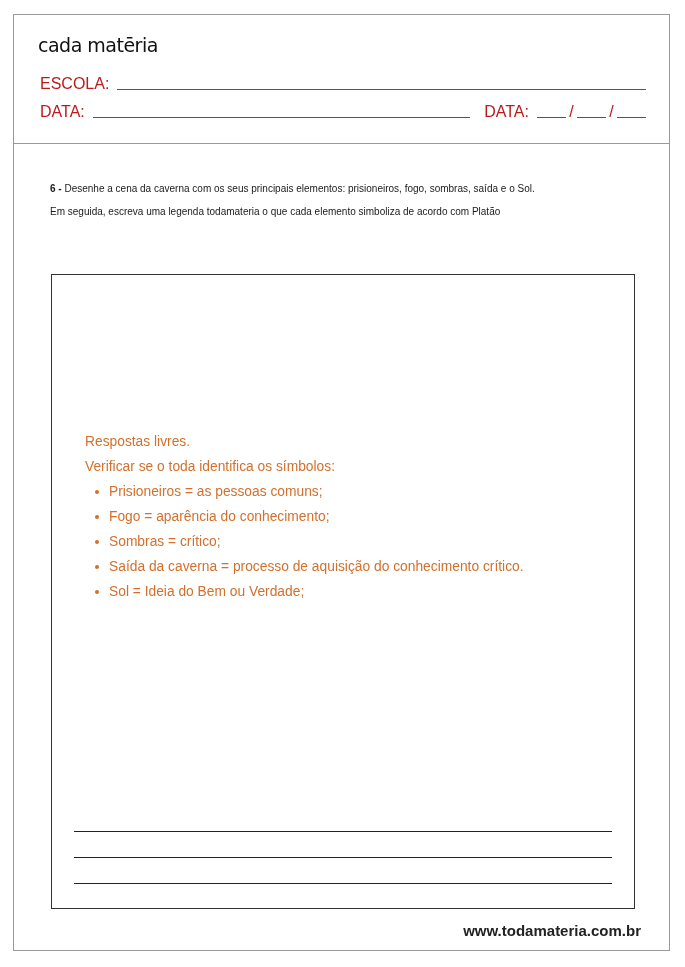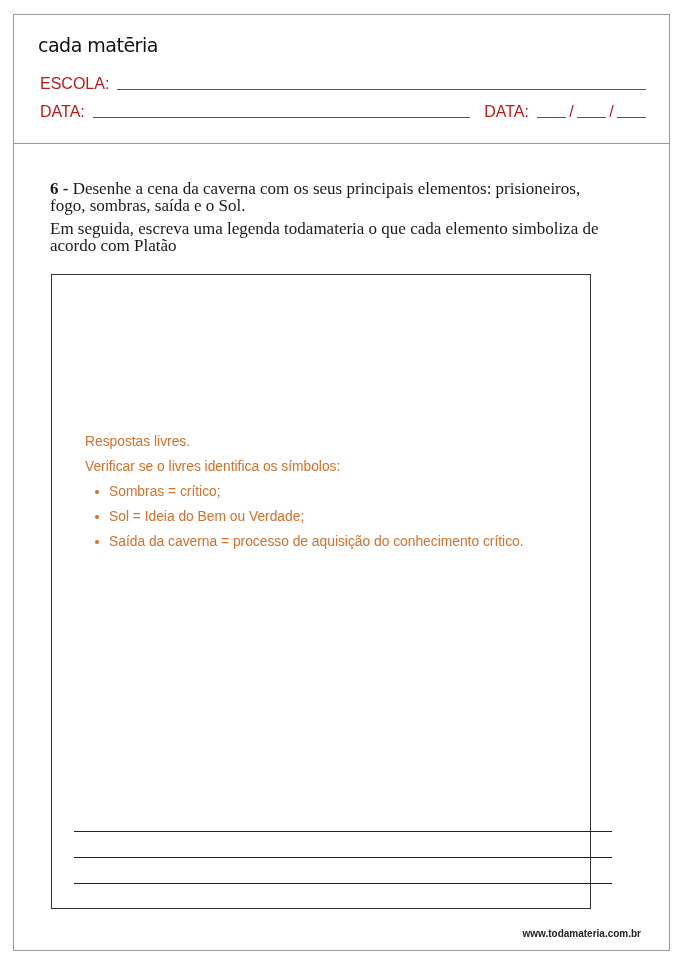--- a/index.html
+++ b/index.html
@@ -5,31 +5,31 @@
   html, body { margin:0; padding:0; background:#ffffff; }
   body { width:685px; height:967px; position:relative; overflow:hidden; font-family:"Liberation Sans", sans-serif; color:#1a1a1a; }
   .sheet { position:absolute; left:13px; top:14px; width:657px; height:937px; border:1.5px solid #9a9a9a; box-sizing:border-box; }
   .header { position:absolute; left:0; top:0; width:100%; height:129px; border-bottom:1.5px solid #9a9a9a; box-sizing:border-box; }
   .logo { position:absolute; left:24px; top:19px; font-family:"DejaVu Sans", sans-serif; font-size:19px; letter-spacing:-0.5px; color:#111; }
   .field-row { position:absolute; left:26px; font-size:16px; color:#b91c1c; display:flex; align-items:flex-end; }
   .line { border-bottom:1px solid #555; height:1px; margin-left:8px; margin-bottom:3px; }
   .row-escola { top:60px; width:606px; }
   .row-nome { top:88px; width:606px; }
   .slash { margin:0 3px; }
-  .question { position:absolute; left:36px; top:165px; width:560px; font-size:17px; line-height:17px; color:#1a1a1a;font-family:Liberation Serif, serif; }
+  .question { position:absolute; left:36px; top:165px; width:560px; font-size:10px; line-height:17px; color:#1a1a1a; }
   .question p { margin:0 0 6px 0; }
   .qnum { font-weight:bold; }
-  .answer-box { position:absolute; left:37px; top:259px; width:540px; height:635px; border:1.5px solid #333; box-sizing:border-box; }
+  .answer-box { position:absolute; left:37px; top:259px; width:584px; height:635px; border:1.5px solid #333; box-sizing:border-box; }
   .answer { position:absolute; left:33px; top:158px; color:#d2702d; font-size:13.8px; }
   .answer p { margin:0 0 8px 0; line-height:17px; }
   .answer ul { margin:0; padding:0 0 0 24px; list-style:none; }
   .answer li { position:relative; line-height:17px; margin-bottom:8px; }
   .answer li::before { content:""; position:absolute; left:-14px; top:7px; width:4px; height:4px; border-radius:50%; background:#d2702d; }
   .writing-line { position:absolute; left:22px; width:538px; border-bottom:1.5px solid #222; }
-  .footer-url { position:absolute; right:28px; bottom:11px; font-size:10px; font-weight:bold; color:#222; }
+  .footer-url { position:absolute; right:28px; bottom:11px; font-size:15px; font-weight:bold; color:#222; }
 </style>
 </head>
 <body>
 
 <div class="sheet">
   <div class="header">
     <div class="logo">cada matēria</div>
 
     <div class="field-row row-escola">
       <span>ESCOLA:</span>
@@ -49,25 +49,27 @@
   </div>
 
   <div class="question">
     <p><span class="qnum">6 -</span><span> Desenhe a cena da caverna com os seus principais elementos: prisioneiros, fogo, sombras, saída e o Sol.</span></p>
     <p>Em seguida, escreva uma legenda todamateria o que cada elemento simboliza de acordo com Platão</p>
   </div>
 
   <div class="answer-box">
     <div class="answer">
       <p>Respostas livres.</p>
-      <p>Verificar se o livres identifica os símbolos:</p>
+      <p>Verificar se o toda identifica os símbolos:</p>
       <ul>
+        <li>Prisioneiros = as pessoas comuns;</li>
+        <li>Fogo = aparência do conhecimento;</li>
         <li>Sombras = crítico;</li>
+        <li>Saída da caverna = processo de aquisição do conhecimento crítico.</li>
         <li>Sol = Ideia do Bem ou Verdade;</li>
-        <li>Saída da caverna = processo de aquisição do conhecimento crítico.</li>
       </ul>
     </div>
     <div class="writing-line" style="top:556px;"></div>
     <div class="writing-line" style="top:582px;"></div>
     <div class="writing-line" style="top:608px;"></div>
   </div>
 
   <div class="footer-url">www.todamateria.com.br</div>
 </div>
 

